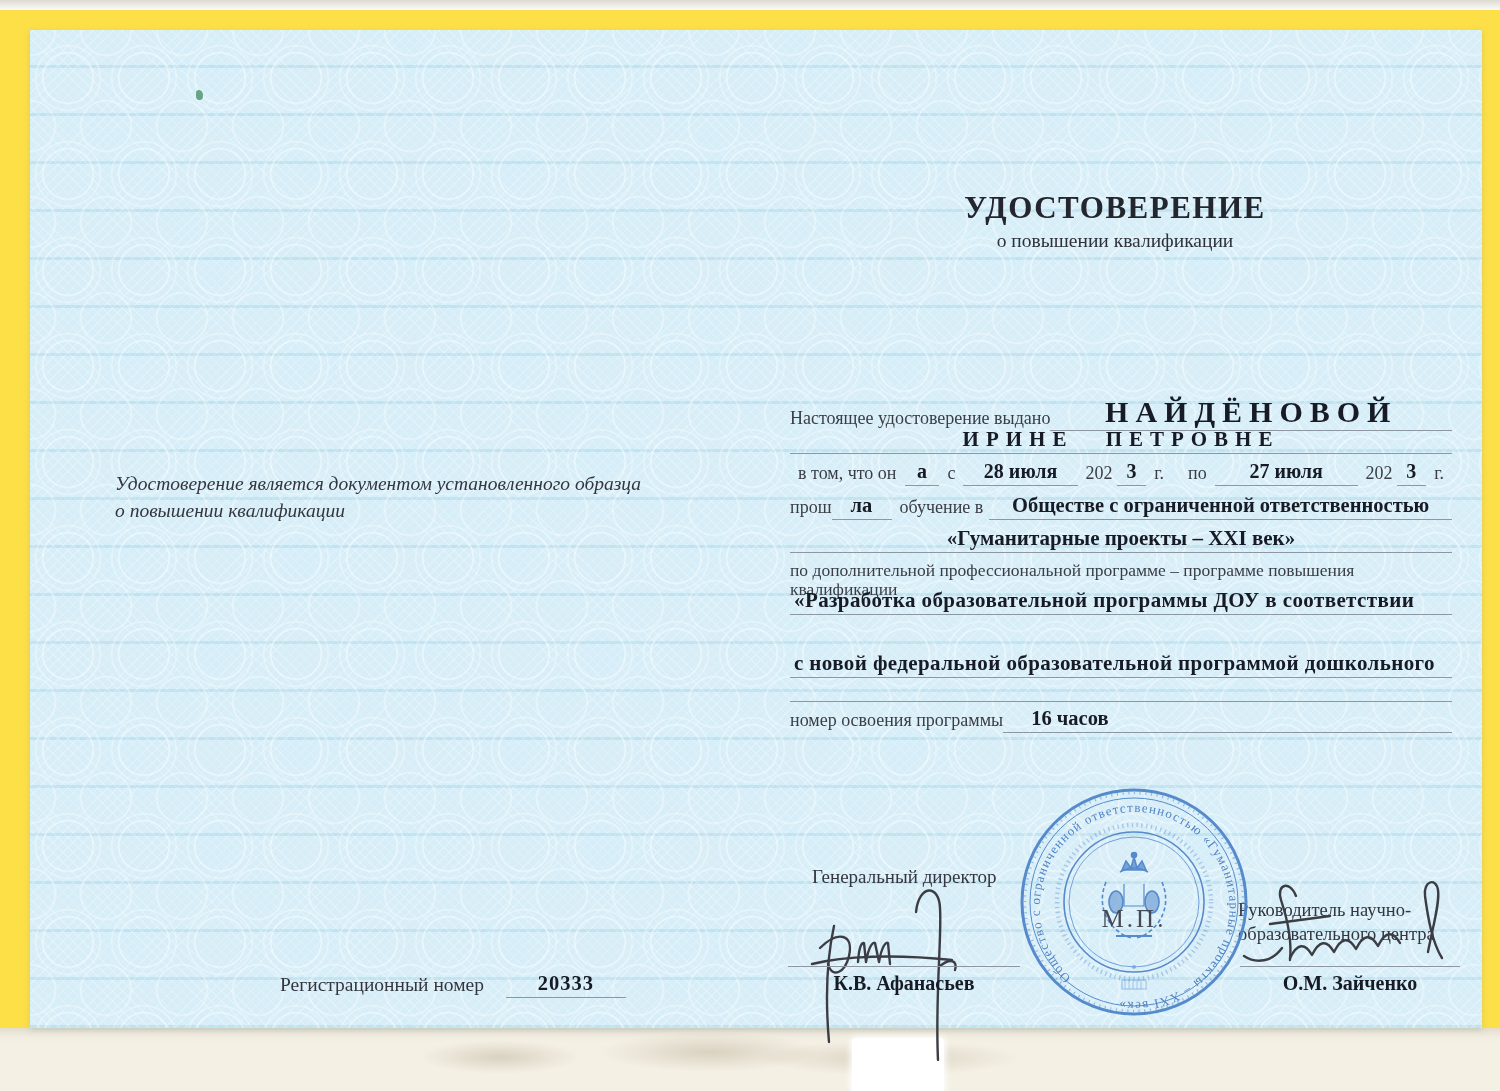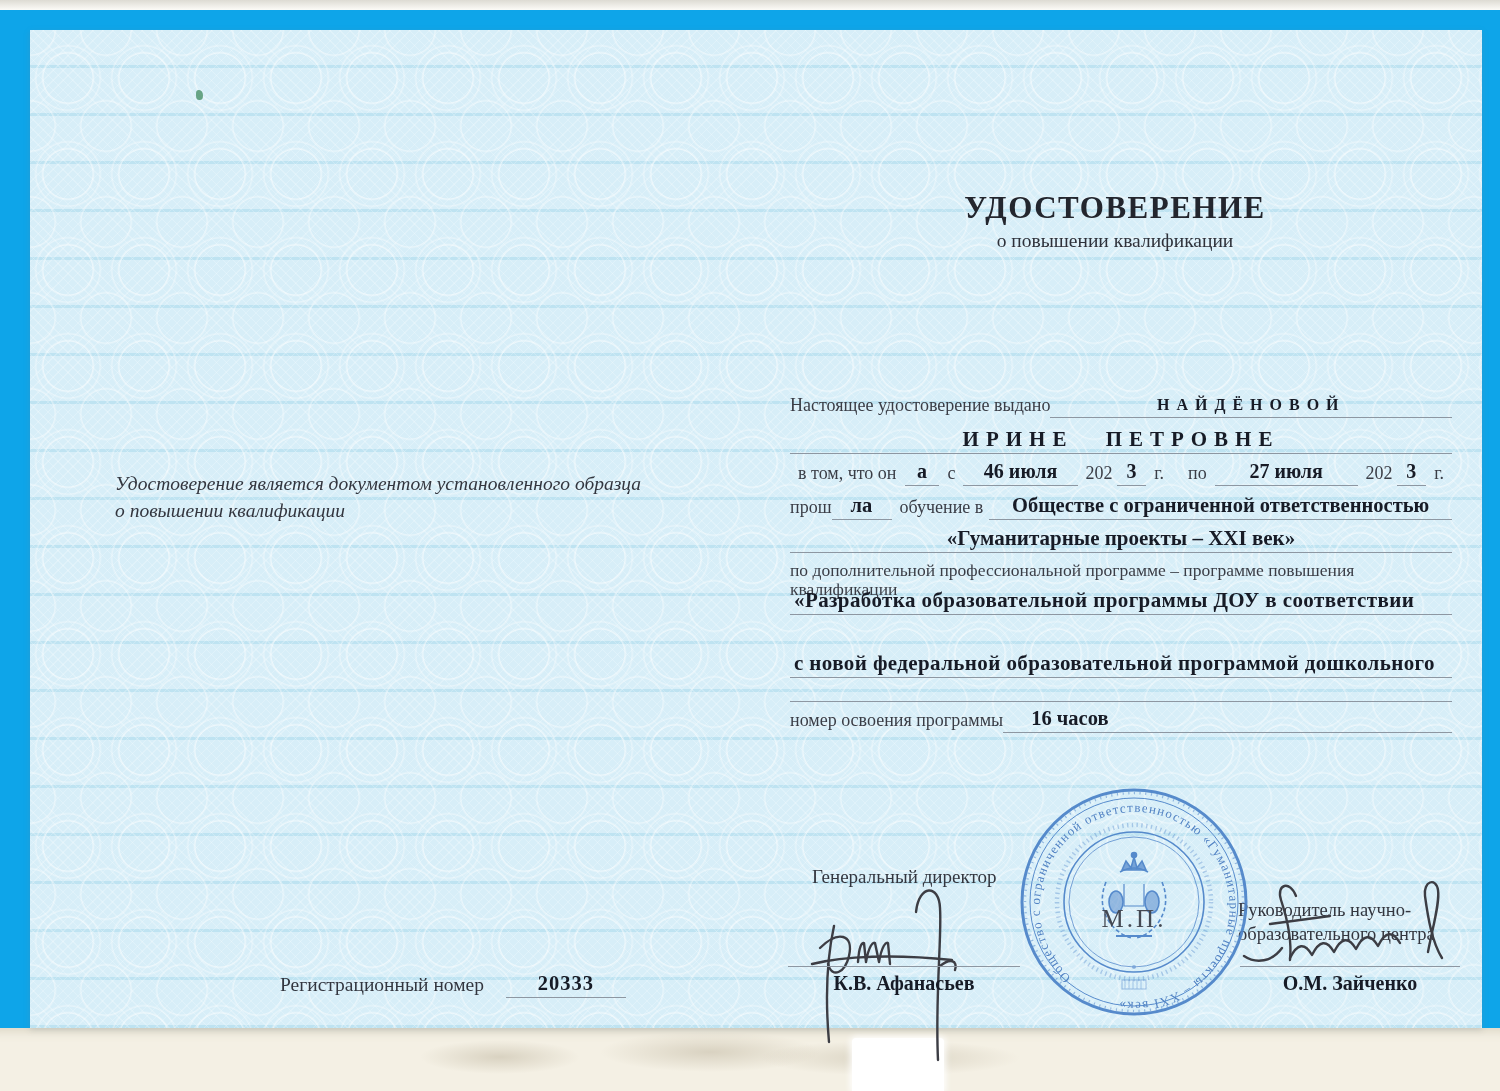--- a/index.html
+++ b/index.html
@@ -3,21 +3,21 @@
 <meta charset="utf-8">
 <style>
   html,body{margin:0;padding:0;}
   body{
     width:1500px;height:1091px;overflow:hidden;
     font-family:"Liberation Serif","DejaVu Serif",serif;
     background:#e9e7e0;
   }
   .page{
     position:relative;width:1500px;height:1091px;
-    background:#0ea5e9;
+    background:#fde047;
   }
   .scan-top-shadow{
     position:absolute;left:0;top:0;width:100%;height:10px;
     background:linear-gradient(180deg,#dddbd3,#fcfbf7);
   }
   .bottom-band{
     position:absolute;left:0;top:1028px;width:100%;height:63px;
     background:#f4f0e4;
     box-shadow:inset 0 14px 10px -10px rgba(160,150,120,.25);
   }
@@ -67,21 +67,21 @@
   }
   .fld{
     border-bottom:1px solid #8d97a2;
     text-align:center;padding:0 4px 2px 4px;
     min-height:20px;
   }
   .grow{flex:1 1 auto;}
   .lab{padding-bottom:2px;white-space:nowrap;}
   .v{font-weight:bold;color:#171b26;}
   .line-issued{top:395px;}
-  .line-issued .v{font-size:16px;letter-spacing:7px;}
+  .line-issued .v{font-size:30px;letter-spacing:7px;}
   .line-name{top:428px;}
   .line-name .v{font-size:21px;letter-spacing:7px;word-spacing:20px;}
   .line-dates{top:460px;}
   .line-dates .v{font-size:20px;}
   .line-dates .lab{margin-left:8px;margin-right:8px;}
   .line-train{top:494px;}
   .line-train .v{font-size:20.5px;}
   .line-org2{top:527px;}
   .line-org2 .v{font-size:21px;}
   .line-proglabel{top:561px;font-size:17.5px;}
@@ -142,21 +142,21 @@
   </div>
 
   <div class="fline line-name">
     <span class="fld grow"><span class="v">ИРИНЕ ПЕТРОВНЕ</span></span>
   </div>
 
   <div class="fline line-dates">
     <span class="lab">в том, что он</span>
     <span class="fld" style="width:30px;"><span class="v">а</span></span>
     <span class="lab">с</span>
-    <span class="fld" style="width:118px;"><span class="v">46 июля</span></span>
+    <span class="fld" style="width:118px;"><span class="v">28 июля</span></span>
     <span class="lab">202</span>
     <span class="fld" style="width:24px;margin-left:-4px;"><span class="v">3</span></span>
     <span class="lab">г.</span>
     <span class="lab" style="margin-left:16px;">по</span>
     <span class="fld" style="width:150px;"><span class="v">27 июля</span></span>
     <span class="lab">202</span>
     <span class="fld" style="width:24px;margin-left:-4px;"><span class="v">3</span></span>
     <span class="lab">г.</span>
   </div>
 

